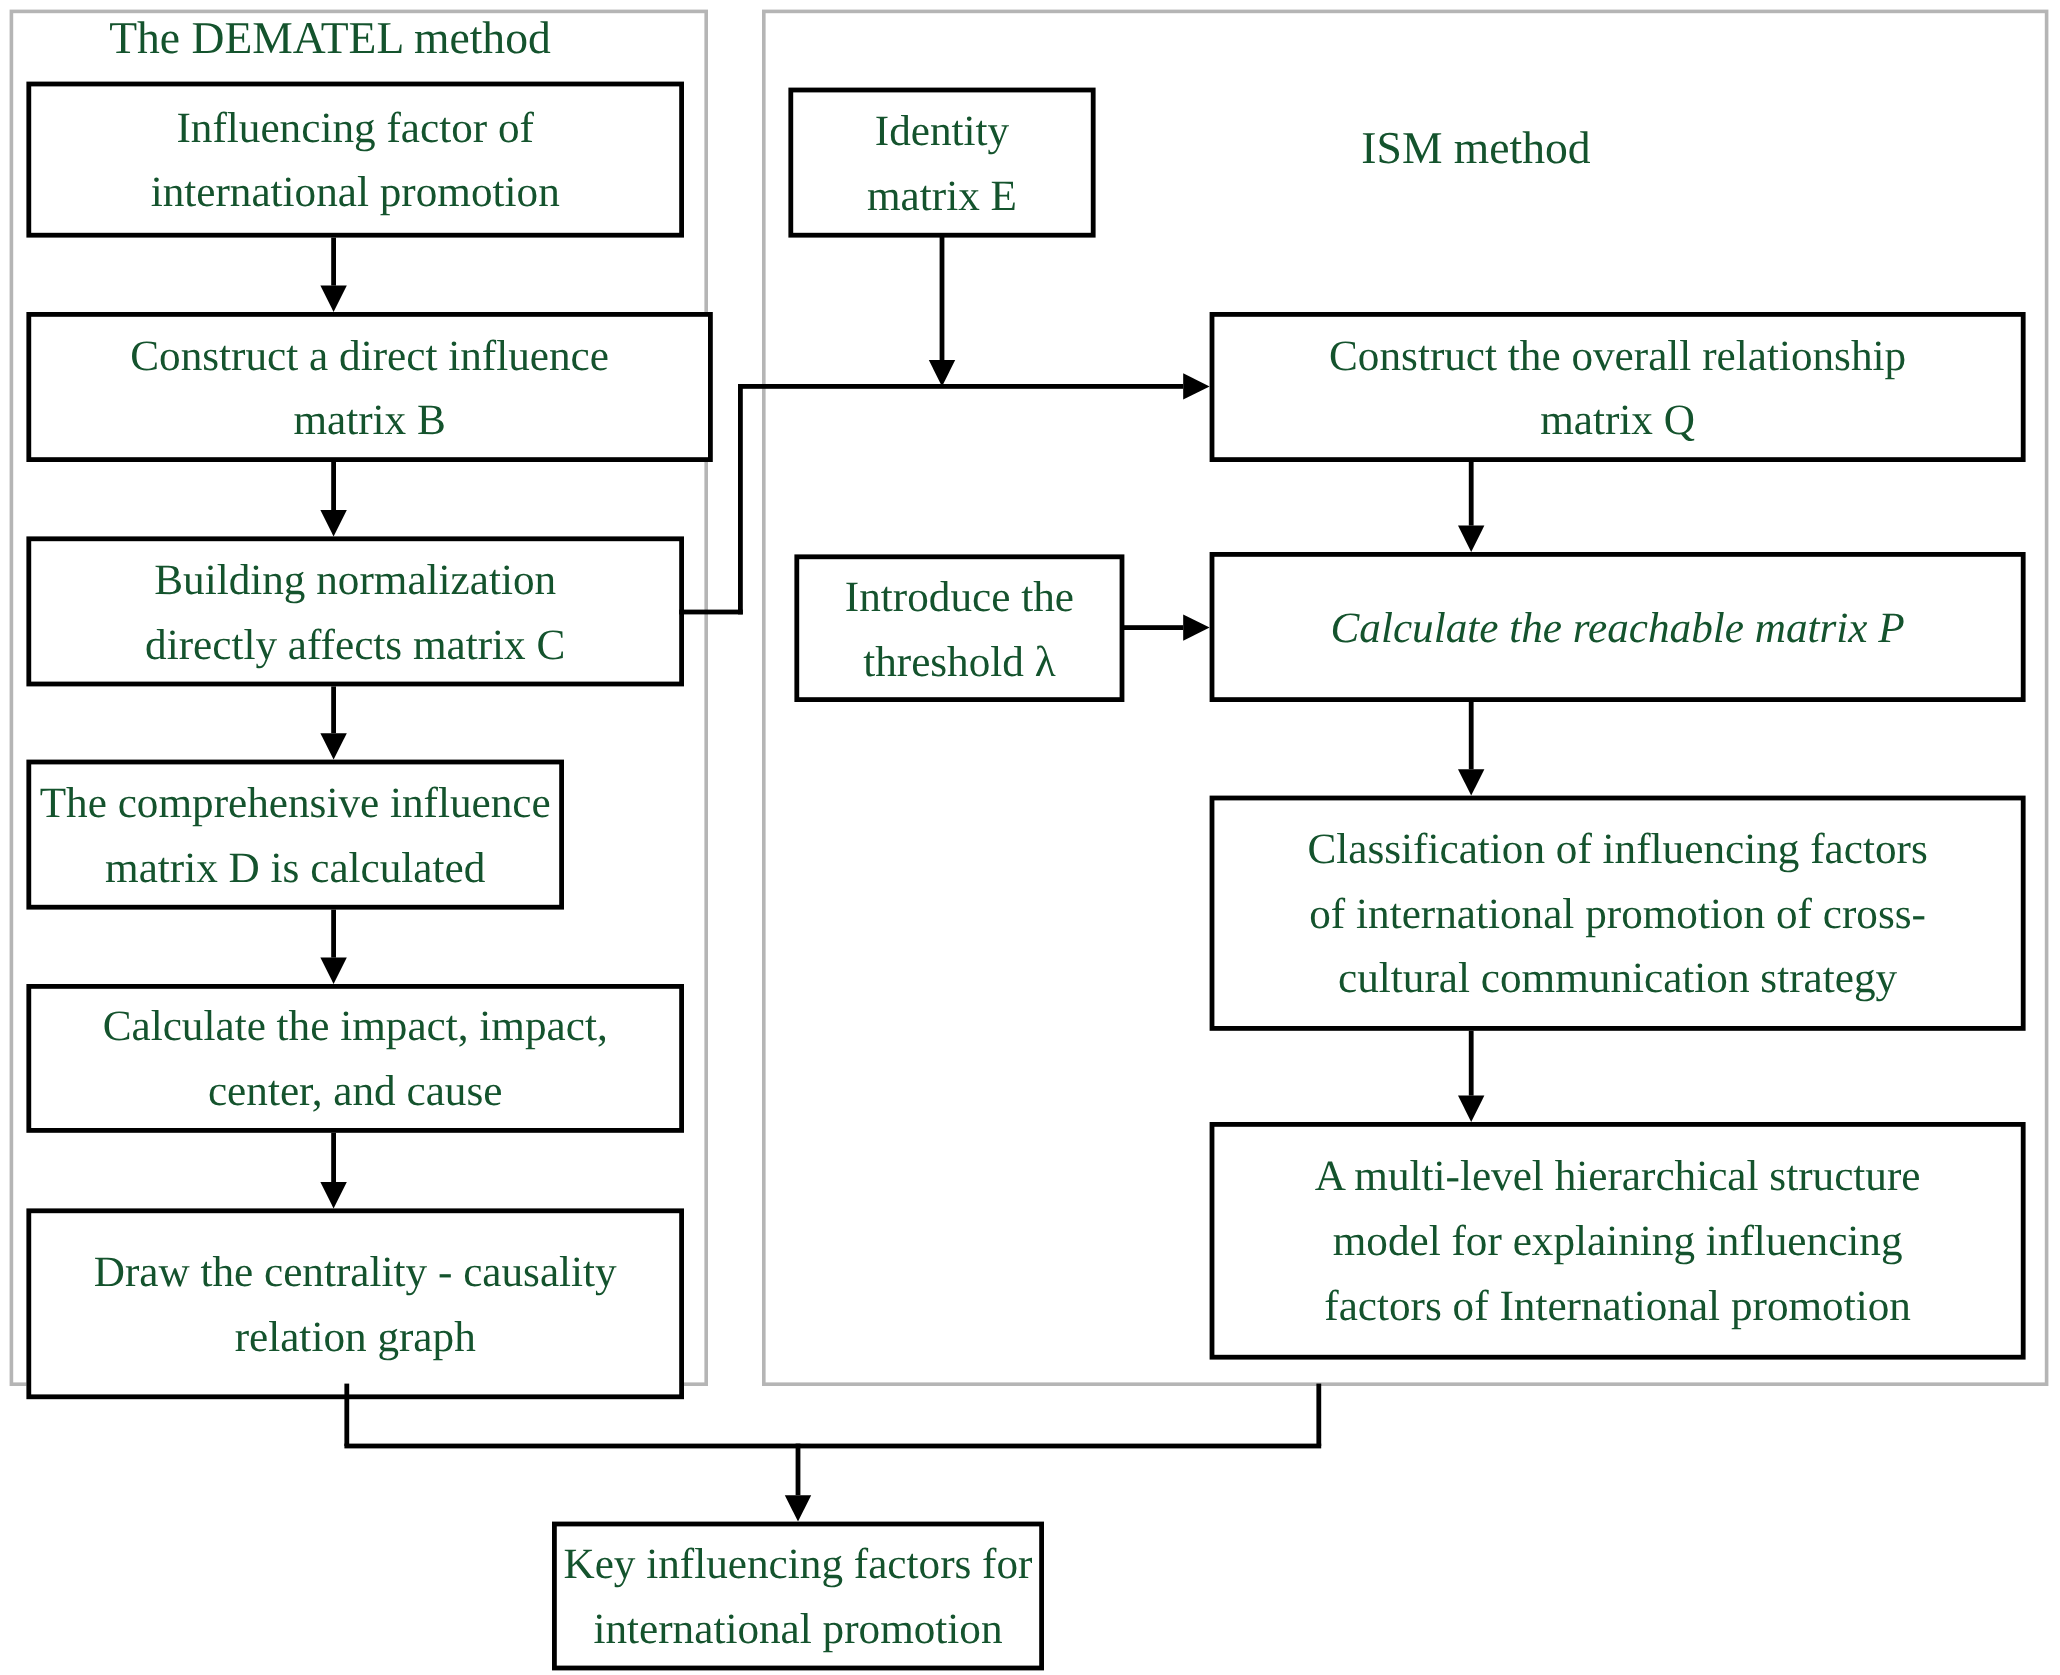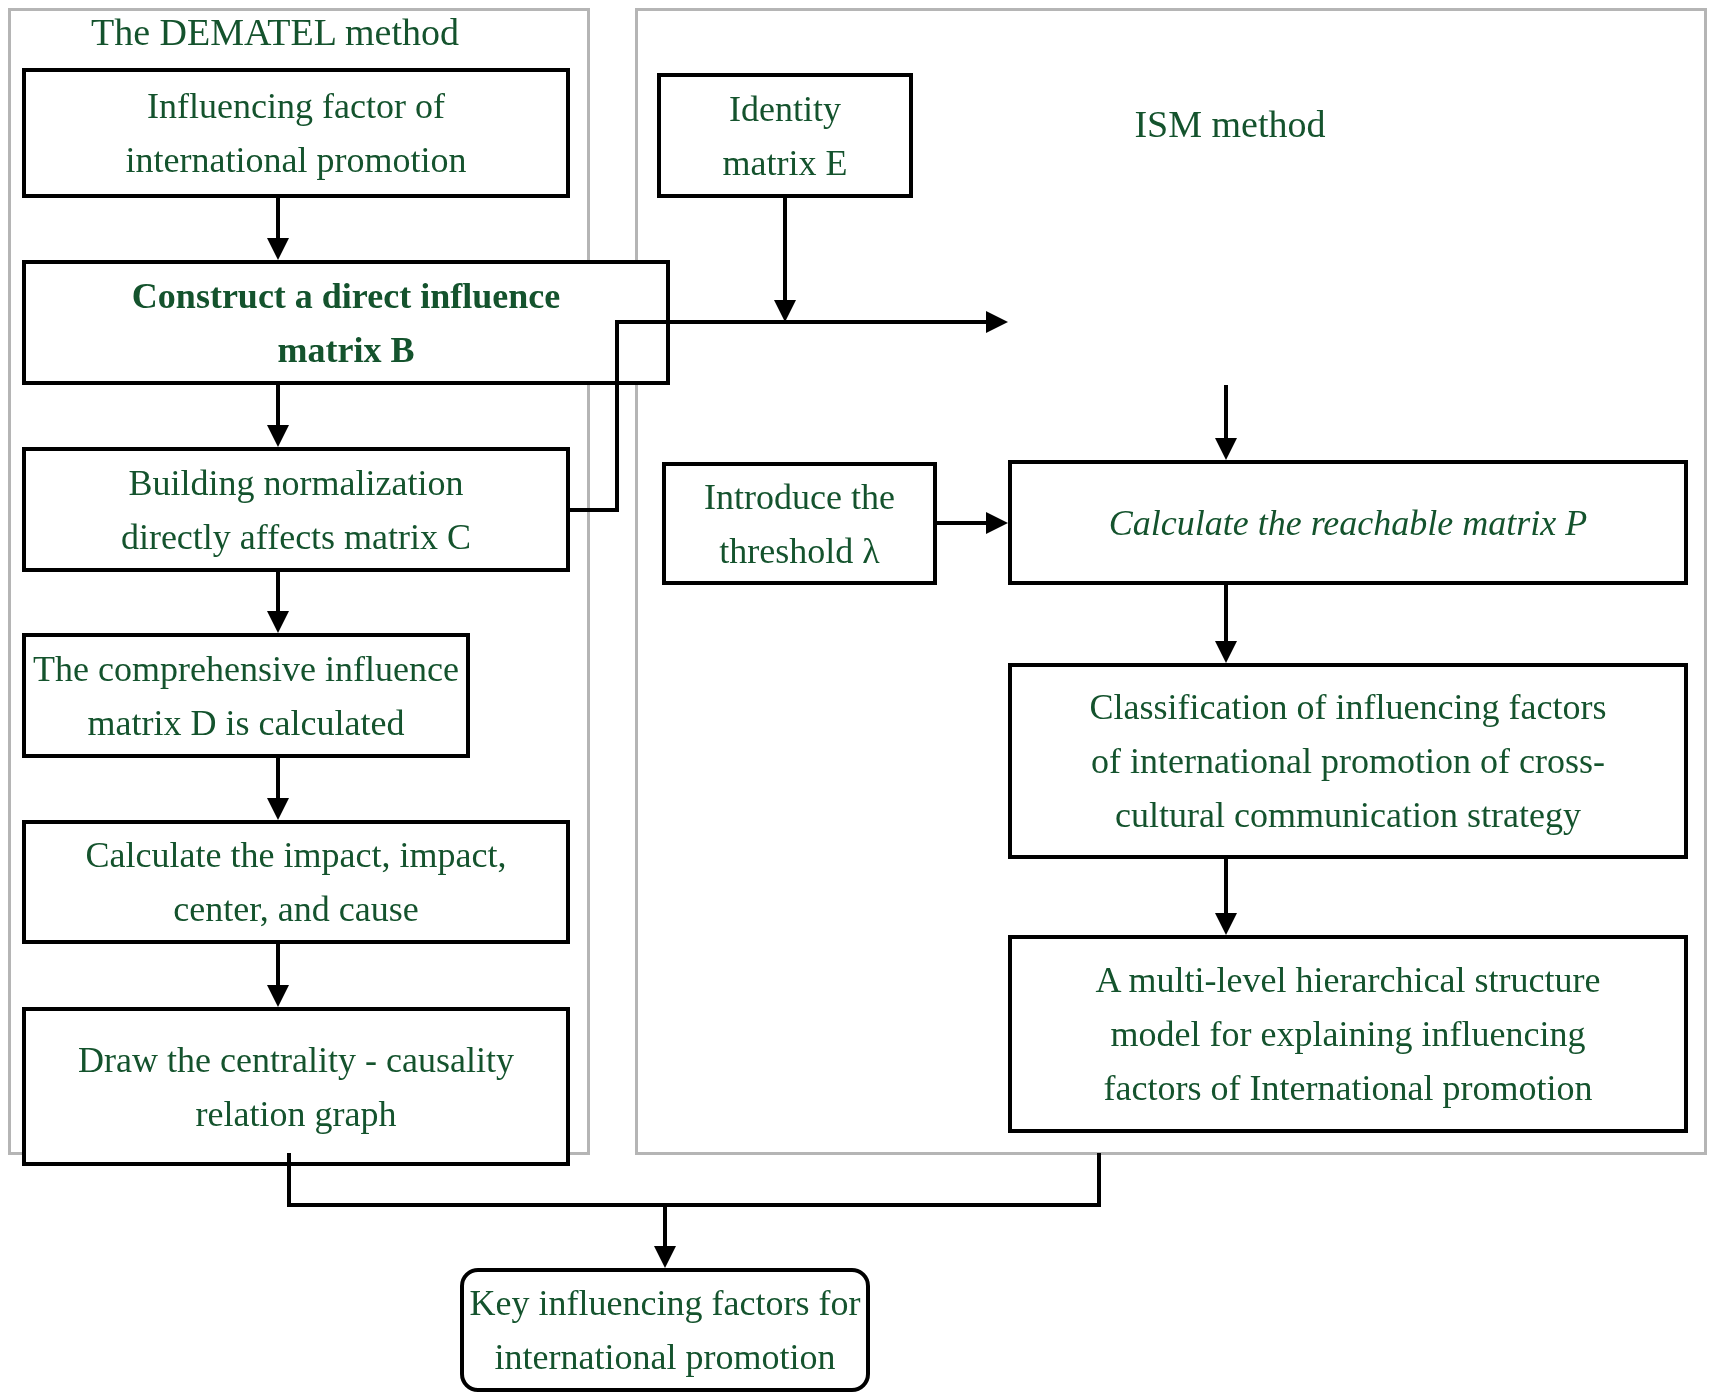--- a/index.html
+++ b/index.html
@@ -39,21 +39,21 @@
   <div class="panel" style="left:8px; top:8px; width:582px; height:1147px;"></div>
   <div class="panel" style="left:635px; top:8px; width:1072px; height:1147px;"></div>
 
   <div class="ptitle" style="left:0px; top:10px; width:550px;">The DEMATEL method</div>
   <div class="ptitle" style="left:750px; top:102px; width:960px;">ISM method</div>
 
   <div class="box" style="left:22px; top:68px; width:548px; height:130px;">
     <span class="ln">Influencing factor of</span>
     <span class="ln">international promotion</span>
   </div>
-  <div class="box" style="left:22px; top:260px; width:648px; height:125px;font-weight:bold;">
+  <div class="box" style="left:22px; top:260px; width:572px; height:125px;">
     <span class="ln">Construct a direct influence</span>
     <span class="ln">matrix B</span>
   </div>
   <div class="box" style="left:22px; top:447px; width:548px; height:125px;">
     <span class="ln">Building normalization</span>
     <span class="ln">directly affects matrix C</span>
   </div>
   <div class="box" style="left:22px; top:633px; width:448px; height:125px;">
     <span class="ln">The comprehensive influence</span>
     <span class="ln">matrix D is calculated</span>
@@ -75,20 +75,24 @@
 
   <div class="box" style="left:657px; top:73px; width:256px; height:125px;">
     <span class="ln">Identity</span>
     <span class="ln">matrix E</span>
   </div>
   <div class="box" style="left:662px; top:462px; width:275px; height:123px;">
     <span class="ln">Introduce the</span>
     <span class="ln">threshold λ</span>
   </div>
 
+  <div class="box" style="left:1008px; top:260px; width:680px; height:125px;">
+    <span class="ln">Construct the overall relationship</span>
+    <span class="ln">matrix Q</span>
+  </div>
   <div class="box" style="left:1008px; top:460px; width:680px; height:125px;font-style:italic;">
     <span class="ln">Calculate the reachable matrix P</span>
   </div>
   <div class="box" style="left:1008px; top:663px; width:680px; height:196px;">
     <span class="ln">Classification of influencing factors</span>
     <span class="ln">of international promotion of cross-</span>
     <span class="ln">cultural communication strategy</span>
   </div>
   <div class="box" style="left:1008px; top:935px; width:680px; height:198px;">
     <span class="ln">A multi-level hierarchical structure</span>
@@ -106,18 +110,18 @@
 
   <div class="varrow" style="left:1224px; top:385px; height:53px;"></div>
   <div class="varrow" style="left:1224px; top:585px; height:56px;"></div>
   <div class="varrow" style="left:1224px; top:859px; height:54px;"></div>
 
   <div class="vline" style="left:287px; top:1153px; height:52px;"></div>
   <div class="vline" style="left:1097px; top:1153px; height:52px;"></div>
   <div class="hline" style="left:287px; top:1203px; width:814px;"></div>
   <div class="varrow" style="left:663px; top:1203px; height:43px;"></div>
 
-  <div class="box" style="left:460px; top:1268px; width:410px; height:124px;border-radius:18px;">
+  <div class="box" style="left:460px; top:1268px; width:410px; height:124px;">
     <span class="ln">Key influencing factors for</span>
     <span class="ln">international promotion</span>
   </div>
 
 </div>
 
 </body></html>

